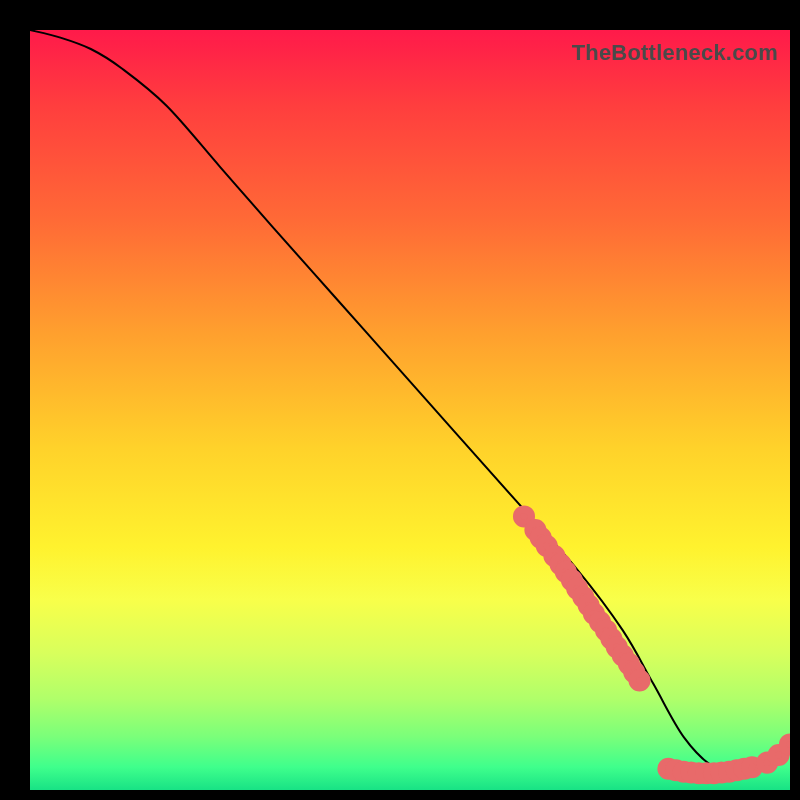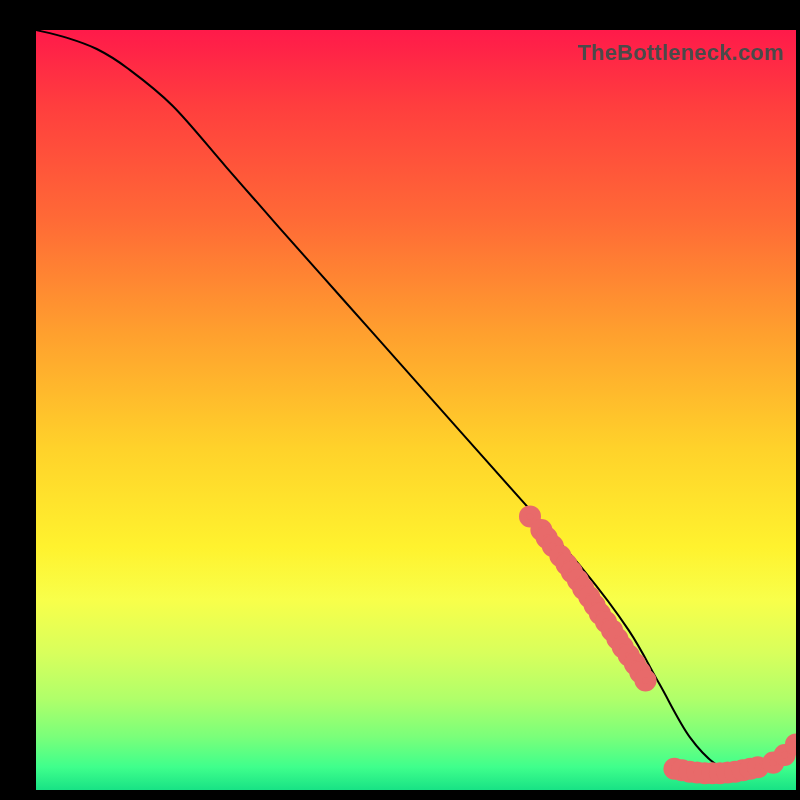--- a/index.html
+++ b/index.html
@@ -19,21 +19,20 @@
     height: 780px;
     background: #000;
   }
   .plot-area {
     position: absolute;
     left: 20px;
     top: 20px;
     width: 760px;
     height: 760px;
     overflow: hidden;
-    margin-left: 6px;
   }
   .gradient-bg {
     position: absolute;
     inset: 0;
     background: linear-gradient(
       to bottom,
       #ff1a4a 0%,
       #ff3e3e 10%,
       #ff6a36 25%,
       #ffa02e 40%,

